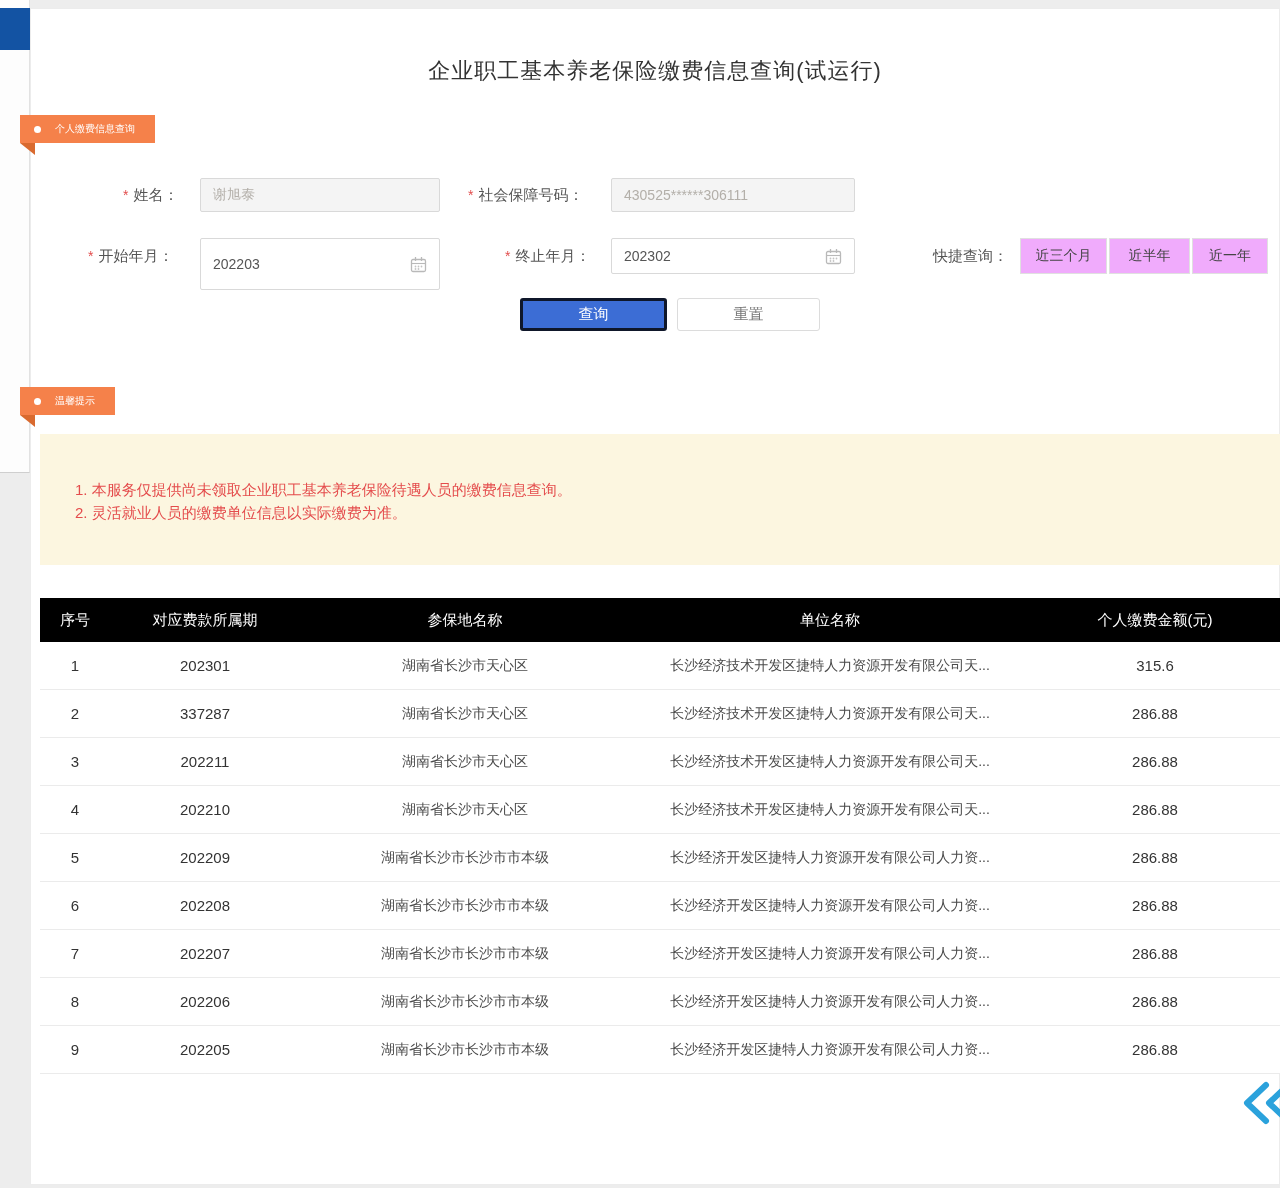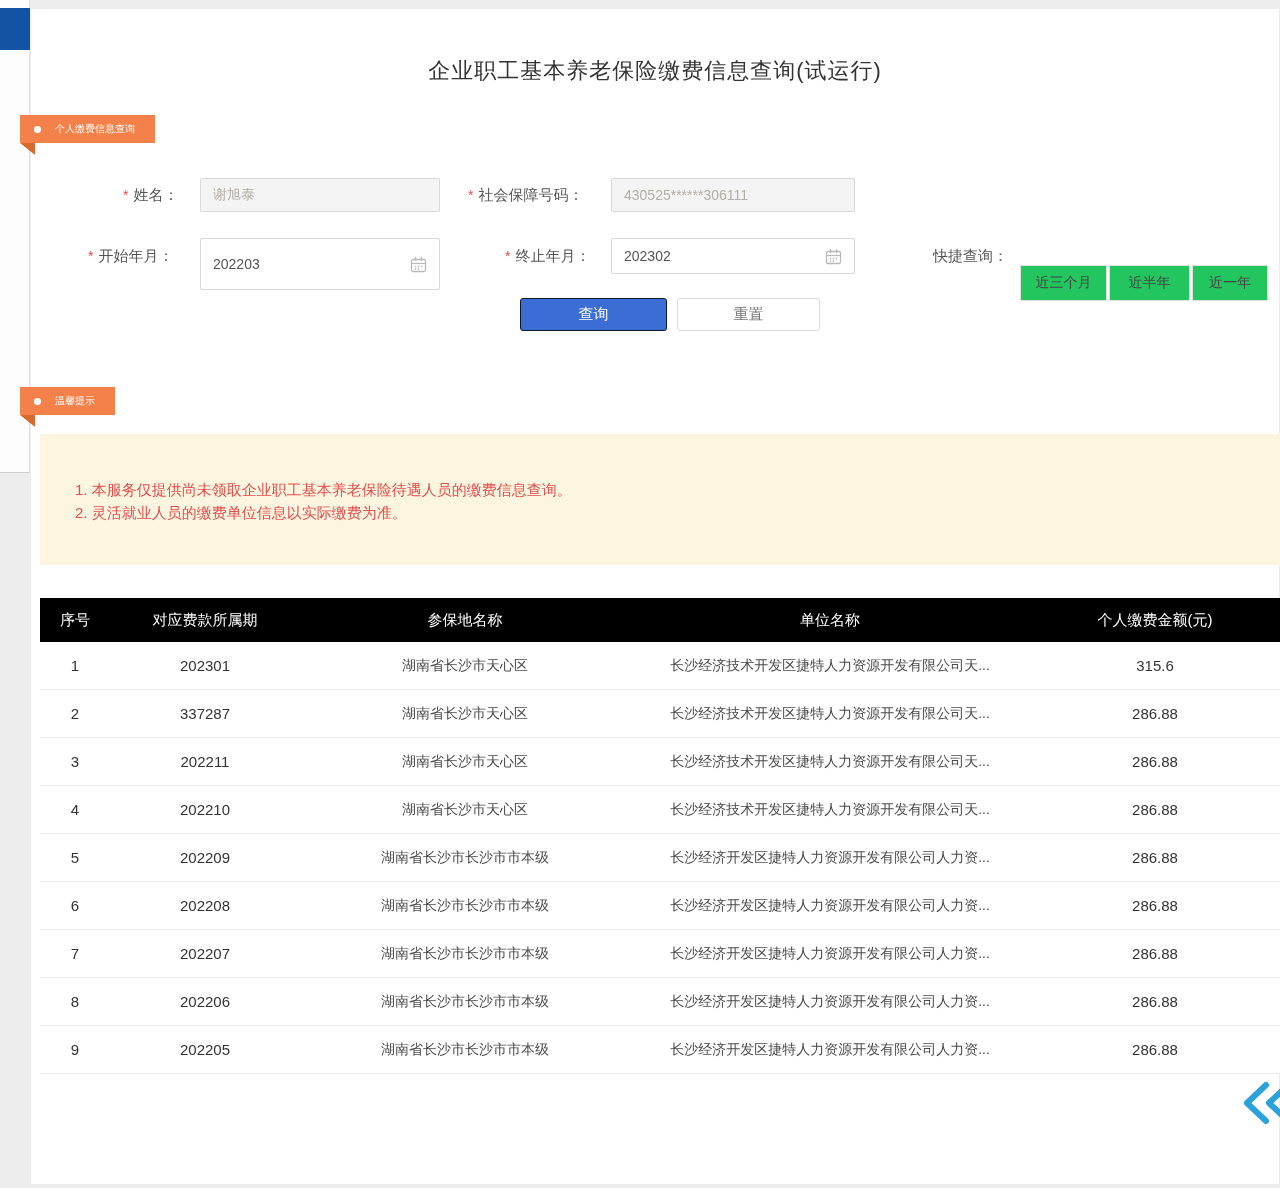--- a/index.html
+++ b/index.html
@@ -34,30 +34,30 @@
   .input-box { position:absolute; border:1px solid #d9d9d9; border-radius:2px;
     font-size:14px; display:flex; align-items:center; padding:0 12px; background:#fff; color:#555; }
   .input-disabled { background:#f4f4f4; color:#b3afa9; }
   .input-name { left:200px; top:178px; width:240px; height:34px; }
   .input-ssn  { left:611px; top:178px; width:244px; height:34px; }
   .input-start{ left:200px; top:238px; width:240px; height:52px; }
   .input-end  { left:611px; top:238px; width:244px; height:36px; }
   .date-value { flex:1; }
   .cal-icon { width:17px; height:17px; flex:0 0 auto; cursor:pointer; }
 
-  .quick-btn { position:absolute; top:238px; height:36px; background:#22c55e;
+  .quick-btn { position:absolute; top:238px; height:36px; background:#f0abfc;
     border:1px solid #e0e0e0; font-size:14px; color:#444; cursor:pointer;
-    display:flex; align-items:center; justify-content:center;margin-top:27px; }
+    display:flex; align-items:center; justify-content:center; }
   .qb1 { left:1020px; width:87px; }
   .qb2 { left:1109px; width:81px; }
   .qb3 { left:1192px; width:76px; }
 
   .btn { position:absolute; top:298px; height:33px; font-size:15px; border-radius:3px;
     display:flex; align-items:center; justify-content:center; cursor:pointer; }
-  .btn-query { left:520px; width:147px; background:#3c6dd5; color:#fff; border:1px solid #0f172a; }
+  .btn-query { left:520px; width:147px; background:#3c6dd5; color:#fff; border:3px solid #0f172a; }
   .btn-reset { left:677px; width:143px; background:#fff; color:#777; border:1px solid #dcdcdc; }
 
   
   .notice { position:absolute; left:40px; top:434px; width:1240px; height:131px;
     background:#fcf6e0; padding:44px 0 0 35px; }
   .notice p { font-size:15px; color:#e44c4c; line-height:23px; }
 
   
   .tbl { position:absolute; left:40px; top:598px; width:1240px; font-size:15px; }
   .trow { display:grid; grid-template-columns:70px 190px 330px 400px 250px; align-items:center; }

